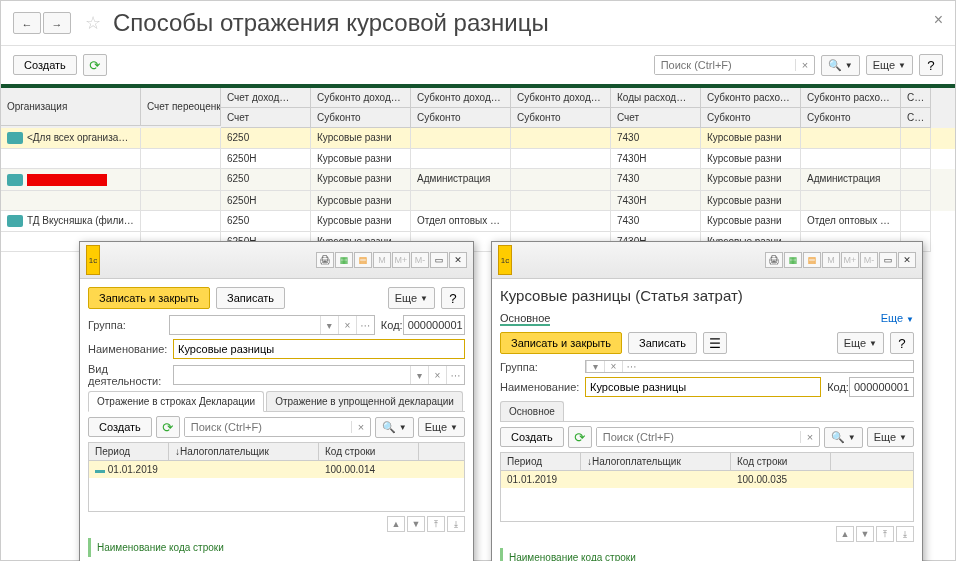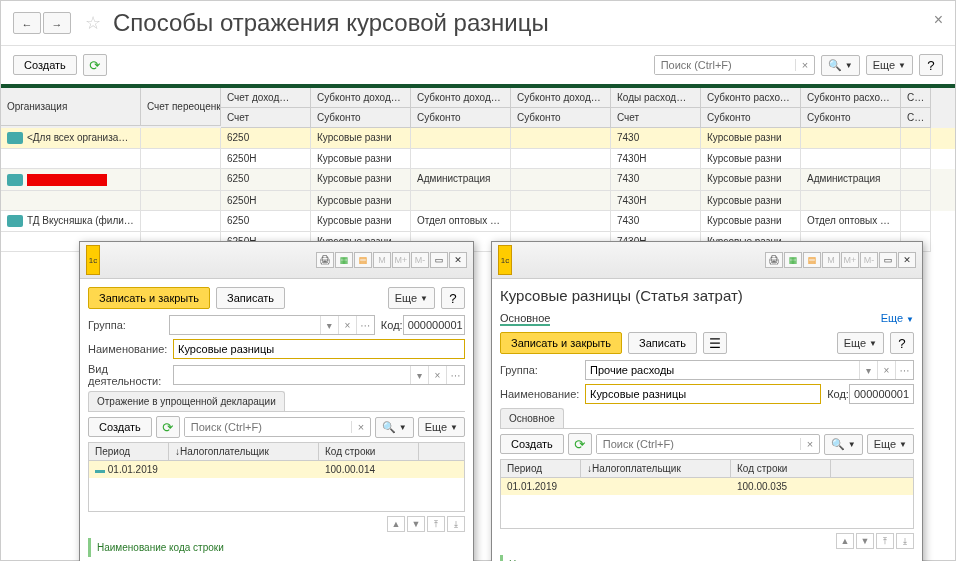--- a/index.html
+++ b/index.html
@@ -255,20 +255,21 @@
       <div class="form-row">
         <div class="form-label">Вид деятельности:</div>
         <div class="form-input-wrap">
           <input class="form-input" style="">
           <span class="input-btn">▾</span>
           <span class="input-btn">×</span>
           <span class="input-btn">⋯</span>
         </div>
       </div>
       <div class="tabs">
+        <div class="tab active">Отражение в строках Декларации</div>
         <div class="tab">Отражение в упрощенной декларации</div>
       </div>
       <div class="sub-toolbar">
         <button class="btn">Создать</button>
         <button class="btn-icon">
             <span style="color:#3a3">⟳</span>
           </button>
         <div class="search-box" style="flex:1">
             <input class="search-input" style="width: 100%;" placeholder="Поиск (Ctrl+F)">
             <span class="search-clear">×</span>
@@ -335,21 +336,20 @@
         <div class="spacer"></div>
         <div class="dropdown-btn">
             <span>Еще</span>
             <span class="arrow-down">▼</span>
           </div>
         <button class="btn-icon">?</button>
       </div>
       <div class="form-row">
         <div class="form-label">Группа:</div>
         <div class="form-input-wrap">
-          <input class="form-input" value="Прочие расходы" style="">
           <span class="input-btn">▾</span>
           <span class="input-btn">×</span>
           <span class="input-btn">⋯</span>
         </div>
       </div>
       <div class="form-row">
         <div class="form-label">Наименование:</div>
         <div class="form-input-wrap hl">
           <input class="form-input" value="Курсовые разницы" style="">
         </div>

